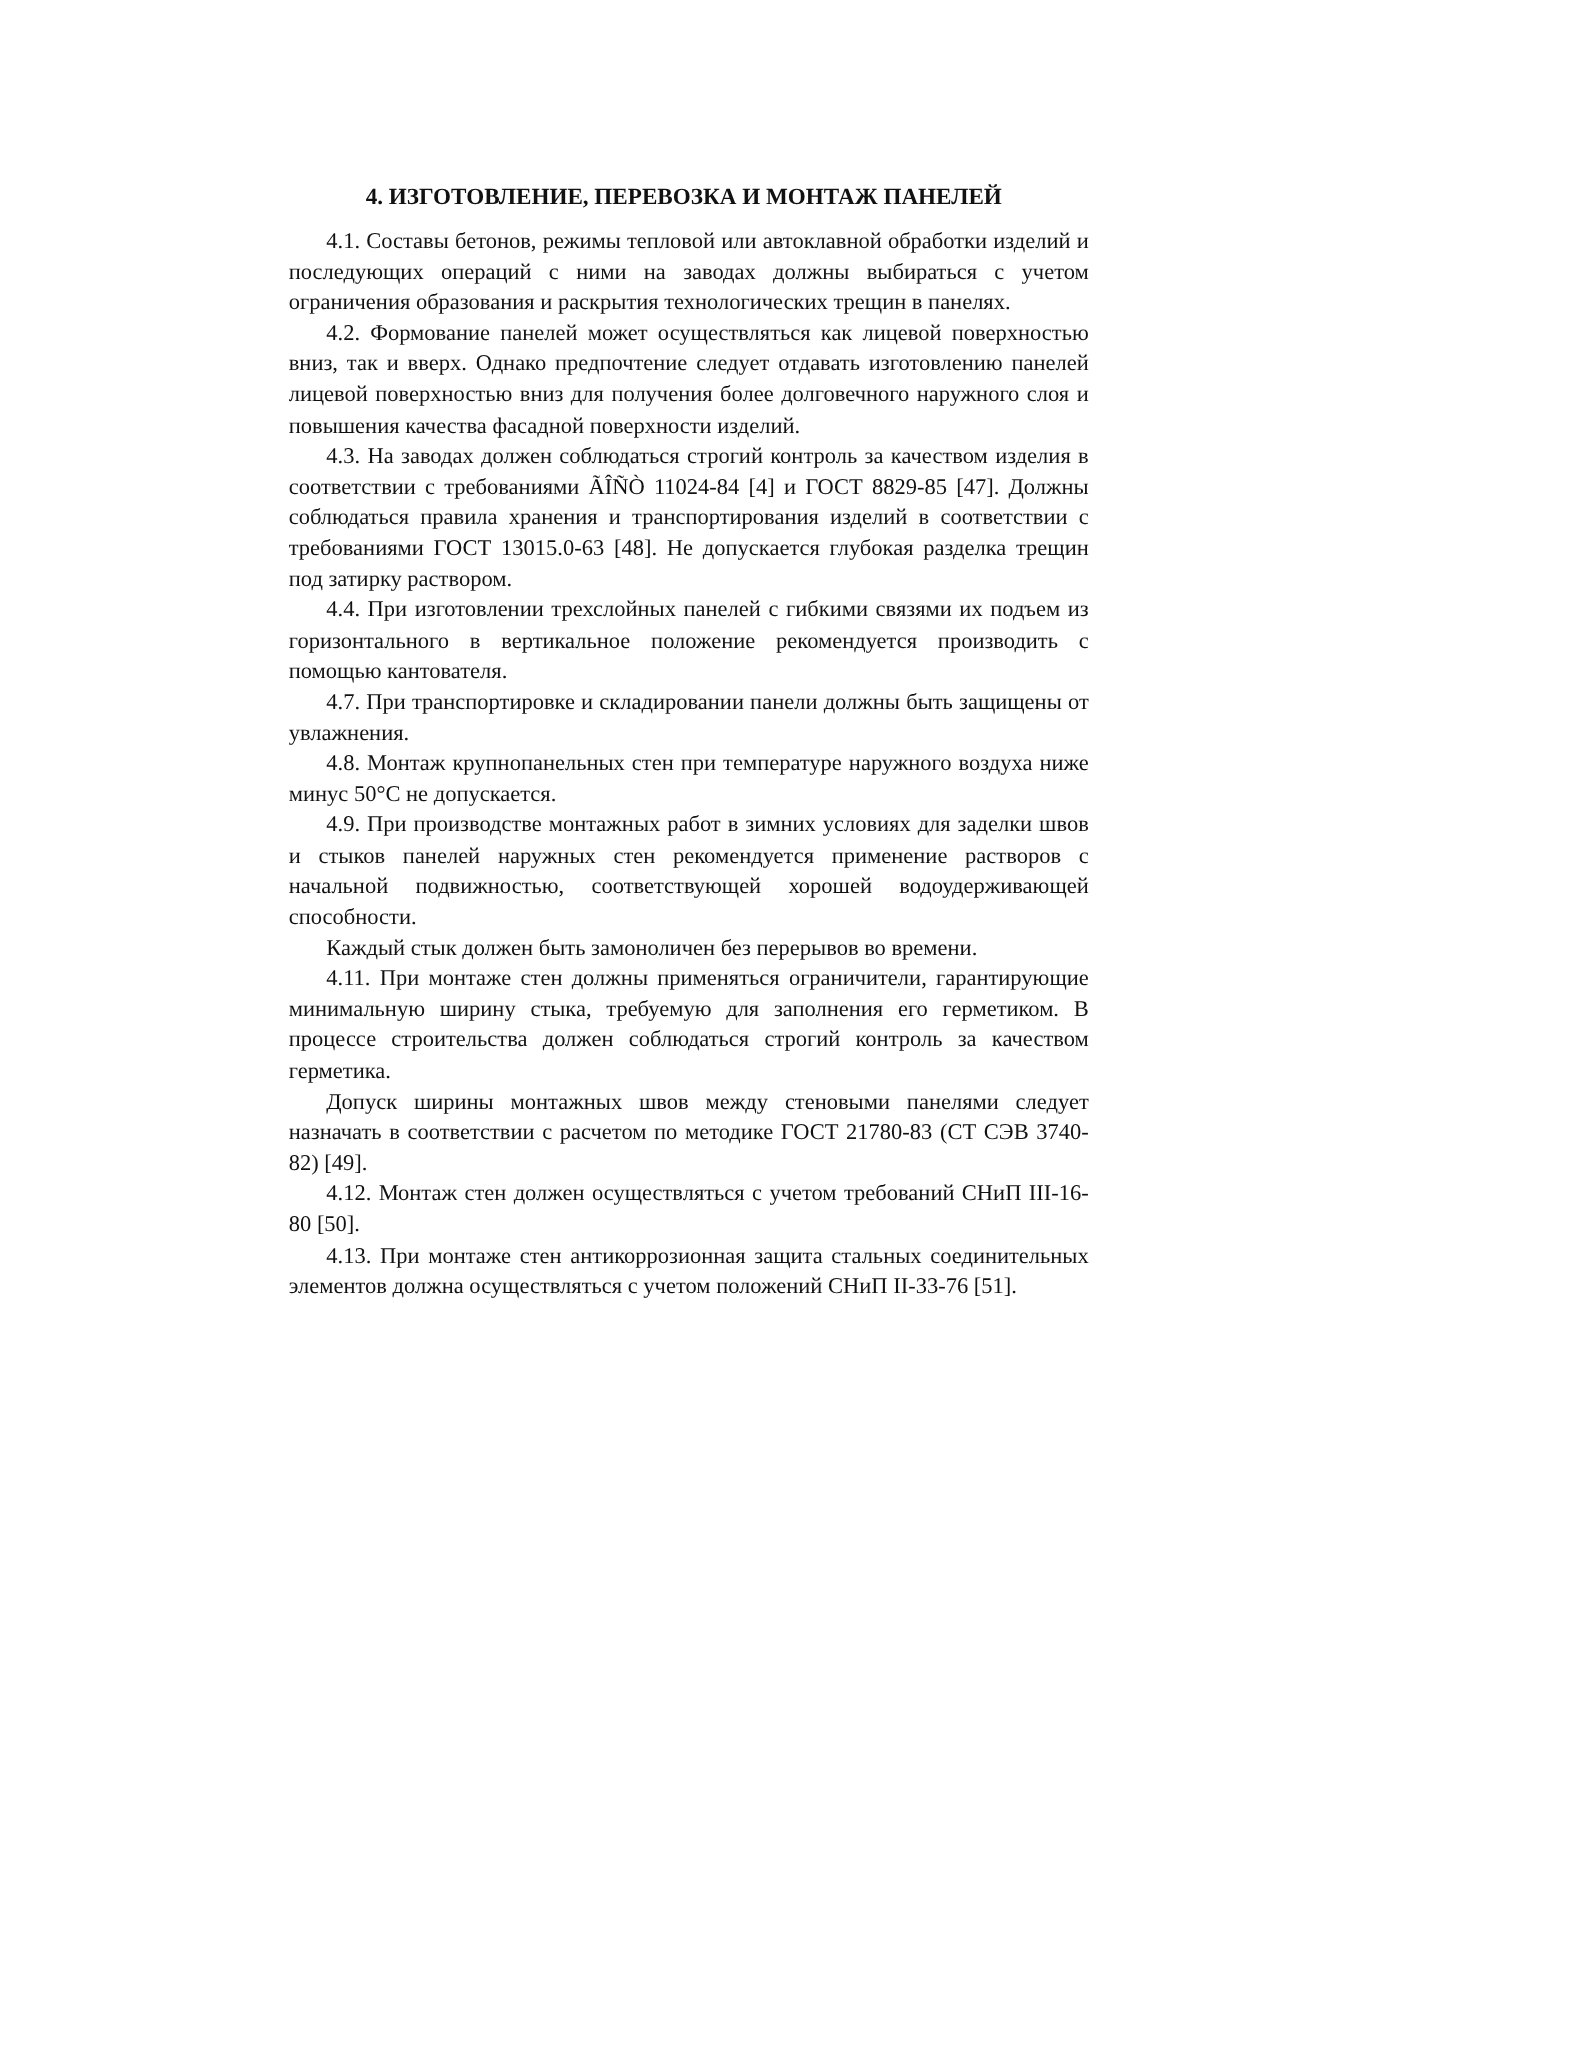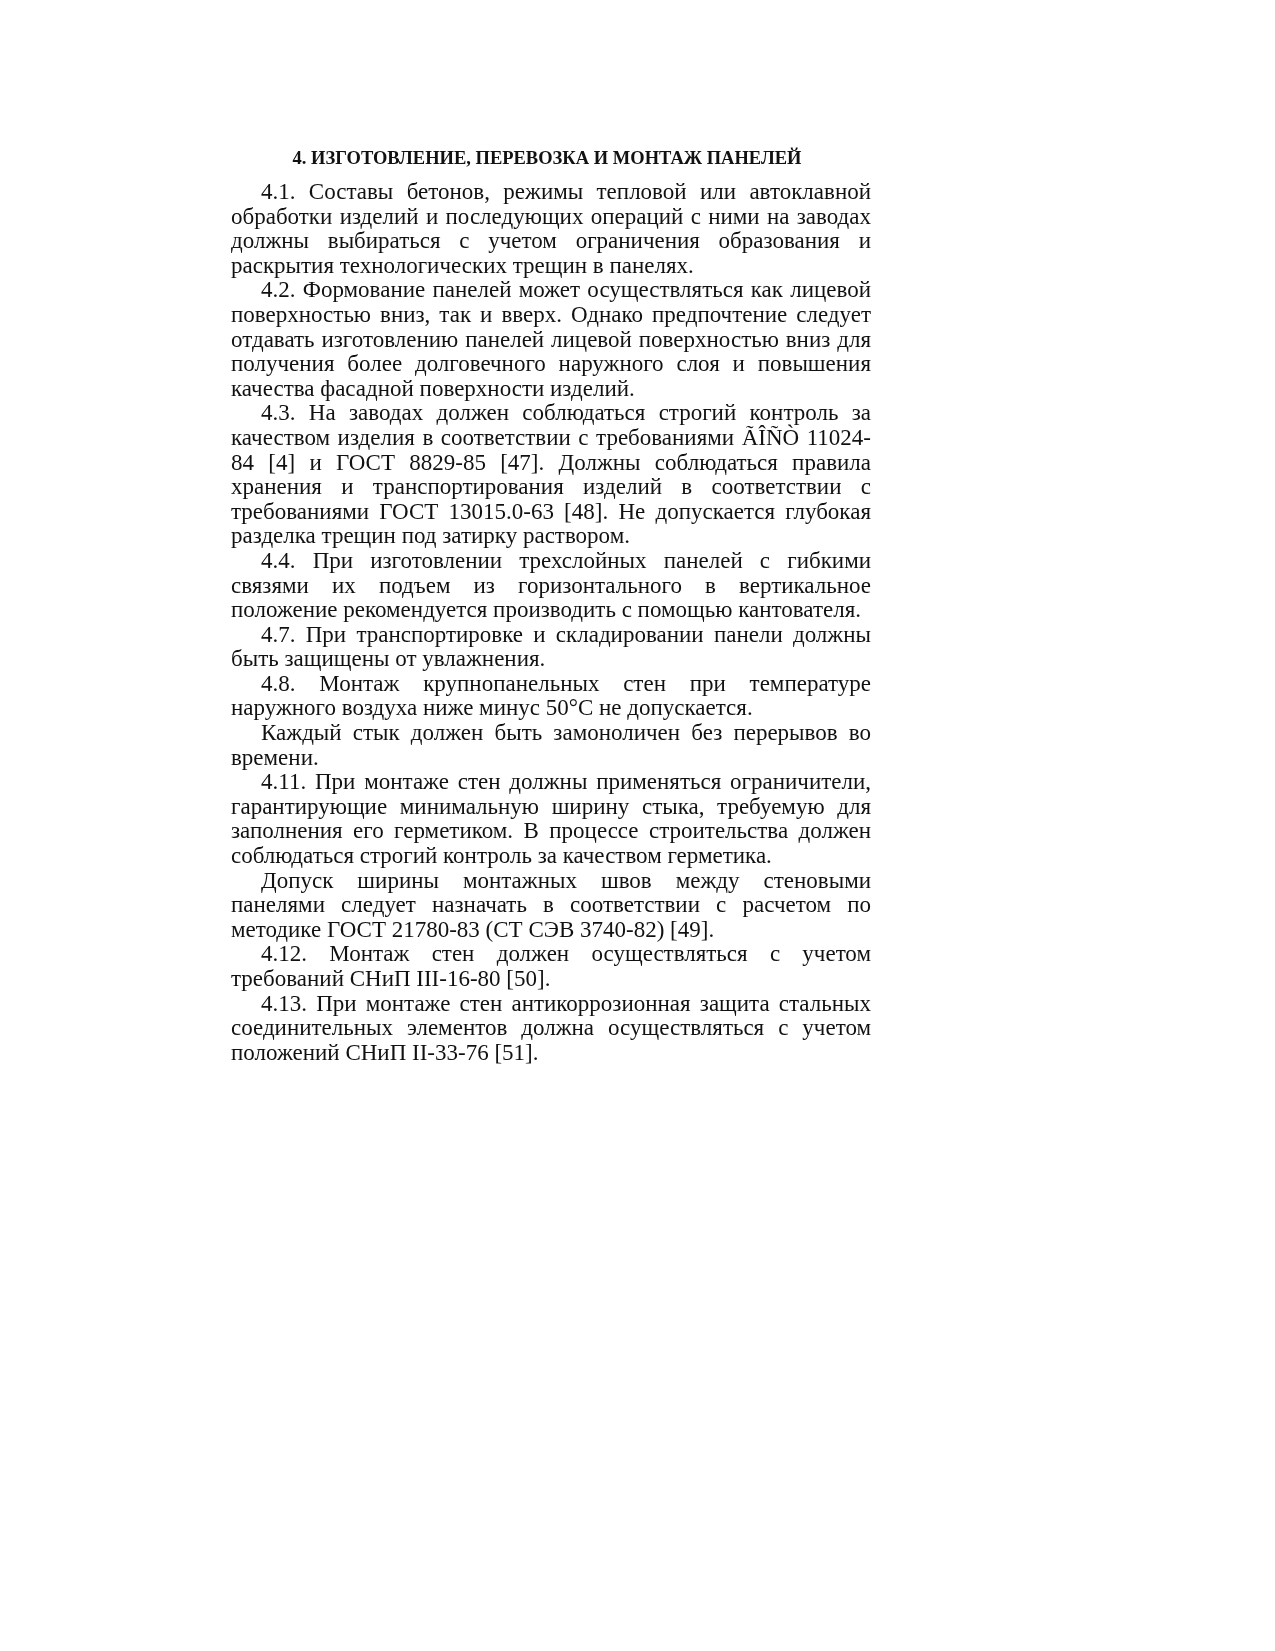--- a/index.html
+++ b/index.html
@@ -23,36 +23,37 @@
     }
     .heading {
       font-weight: bold;
       font-size: 18.5px;
       line-height: 24px;
       text-align: center;
       margin: 0 0 10px 0;
       padding-right: 8px;
     }
     .para {
-      font-size: 23px;
+      font-size: 18px;
       line-height: 24.6px;
       text-align: justify;
       text-indent: 30px;
       margin: 0;
     }
   </style>
 </head>
 <body>
 
 <div class="page">
   <h1 class="heading">4. ИЗГОТОВЛЕНИЕ, ПЕРЕВОЗКА И МОНТАЖ ПАНЕЛЕЙ</h1>
   <p class="para">4.1. Составы бетонов, режимы тепловой или автоклавной обработки изделий и последующих операций с ними на заводах должны выбираться с учетом ограничения образования и раскрытия технологических трещин в панелях.</p>
   <p class="para">4.2. Формование панелей может осуществляться как лицевой поверхностью вниз, так и вверх. Однако предпочтение следует отдавать изготовлению панелей лицевой поверхностью вниз для получения более долговечного наружного слоя и повышения качества фасадной поверхности изделий.</p>
   <p class="para">4.3. На заводах должен соблюдаться строгий контроль за качеством изделия в соответствии с требованиями ÃÎÑÒ 11024-84 [4] и ГОСТ 8829-85 [47]. Должны соблюдаться правила хранения и транспортирования изделий в соответствии с требованиями ГОСТ 13015.0-63 [48]. Не допускается глубокая разделка трещин под затирку раствором.</p>
   <p class="para">4.4. При изготовлении трехслойных панелей с гибкими связями их подъем из горизонтального в вертикальное положение рекомендуется производить с помощью кантователя.</p>
   <p class="para">4.7. При транспортировке и складировании панели должны быть защищены от увлажнения.</p>
   <p class="para">4.8. Монтаж крупнопанельных стен при температуре наружного воздуха ниже минус 50°С не допускается.</p>
+  <p class="para">4.9. При производстве монтажных работ в зимних условиях для заделки швов и стыков панелей наружных стен рекомендуется применение растворов с начальной подвижностью, соответствующей хорошей водоудерживающей способности.</p>
   <p class="para">Каждый стык должен быть замоноличен без перерывов во времени.</p>
   <p class="para">4.11. При монтаже стен должны применяться ограничители, гарантирующие минимальную ширину стыка, требуемую для заполнения его герметиком. В процессе строительства должен соблюдаться строгий контроль за качеством герметика.</p>
   <p class="para">Допуск ширины монтажных швов между стеновыми панелями следует назначать в соответствии с расчетом по методике ГОСТ 21780-83 (СТ СЭВ 3740-82) [49].</p>
   <p class="para">4.12. Монтаж стен должен осуществляться с учетом требований СНиП III-16-80 [50].</p>
   <p class="para">4.13. При монтаже стен антикоррозионная защита стальных соединительных элементов должна осуществляться с учетом положений СНиП II-33-76 [51].</p>
 </div>
 
 </body></html>

